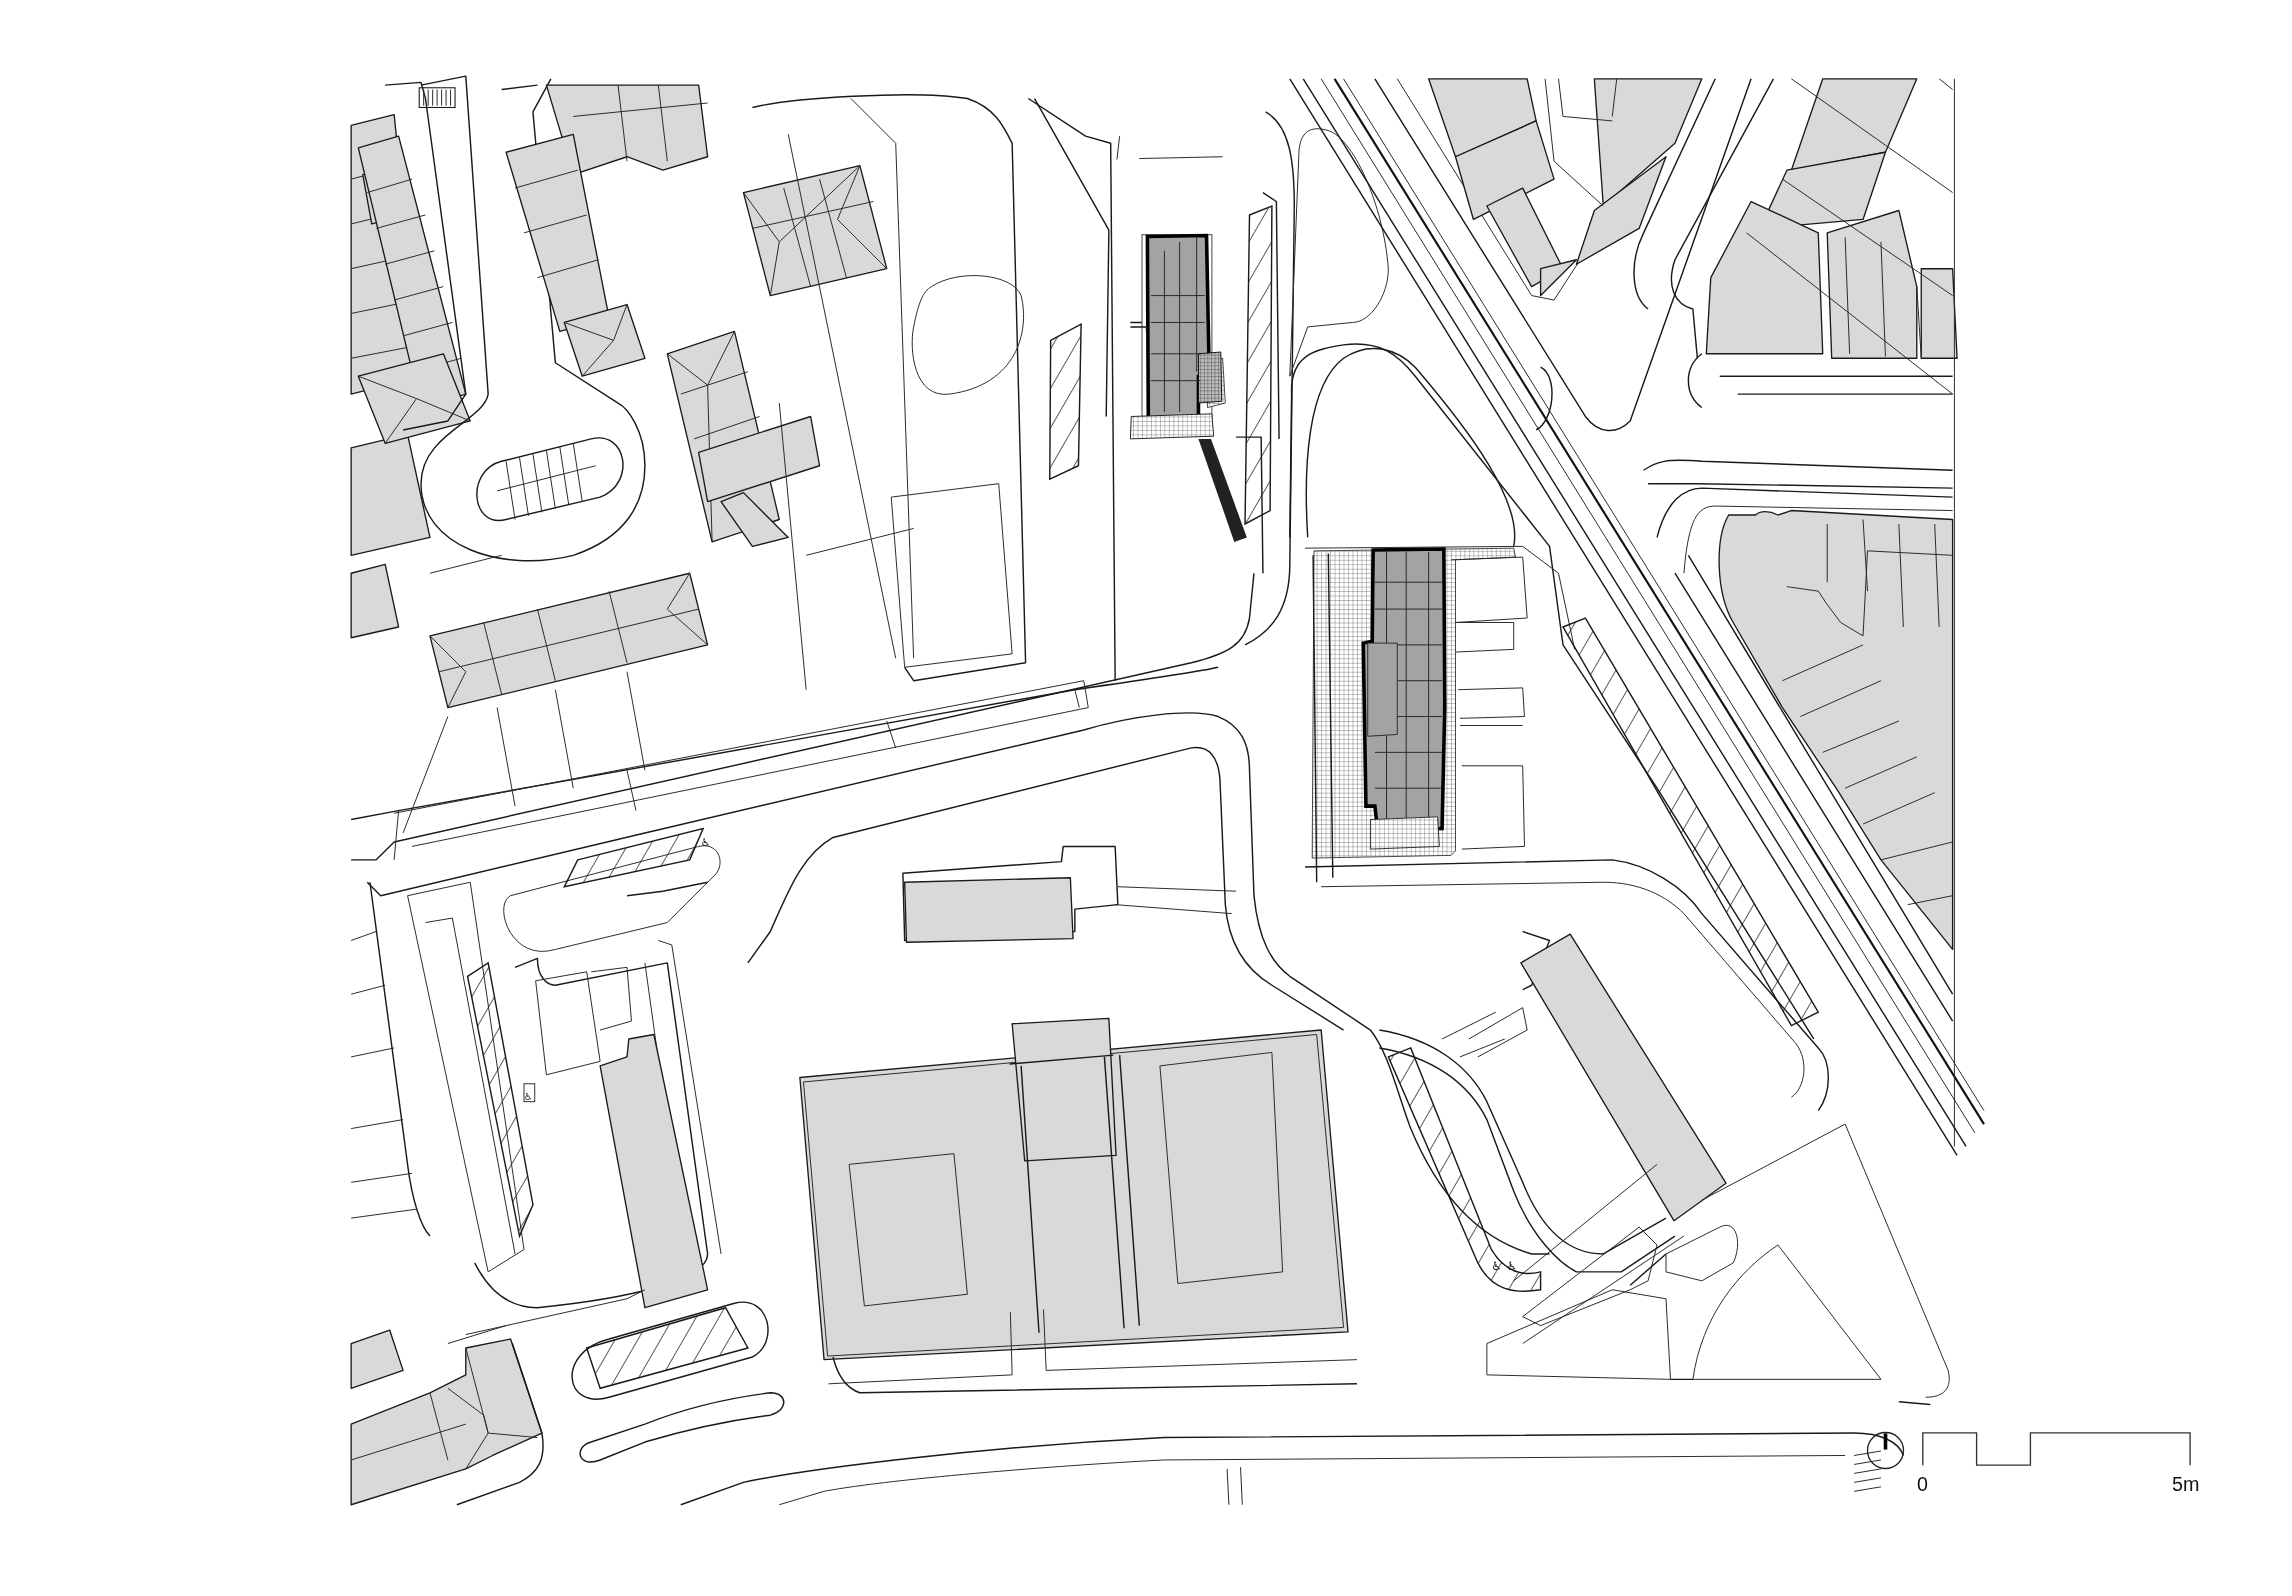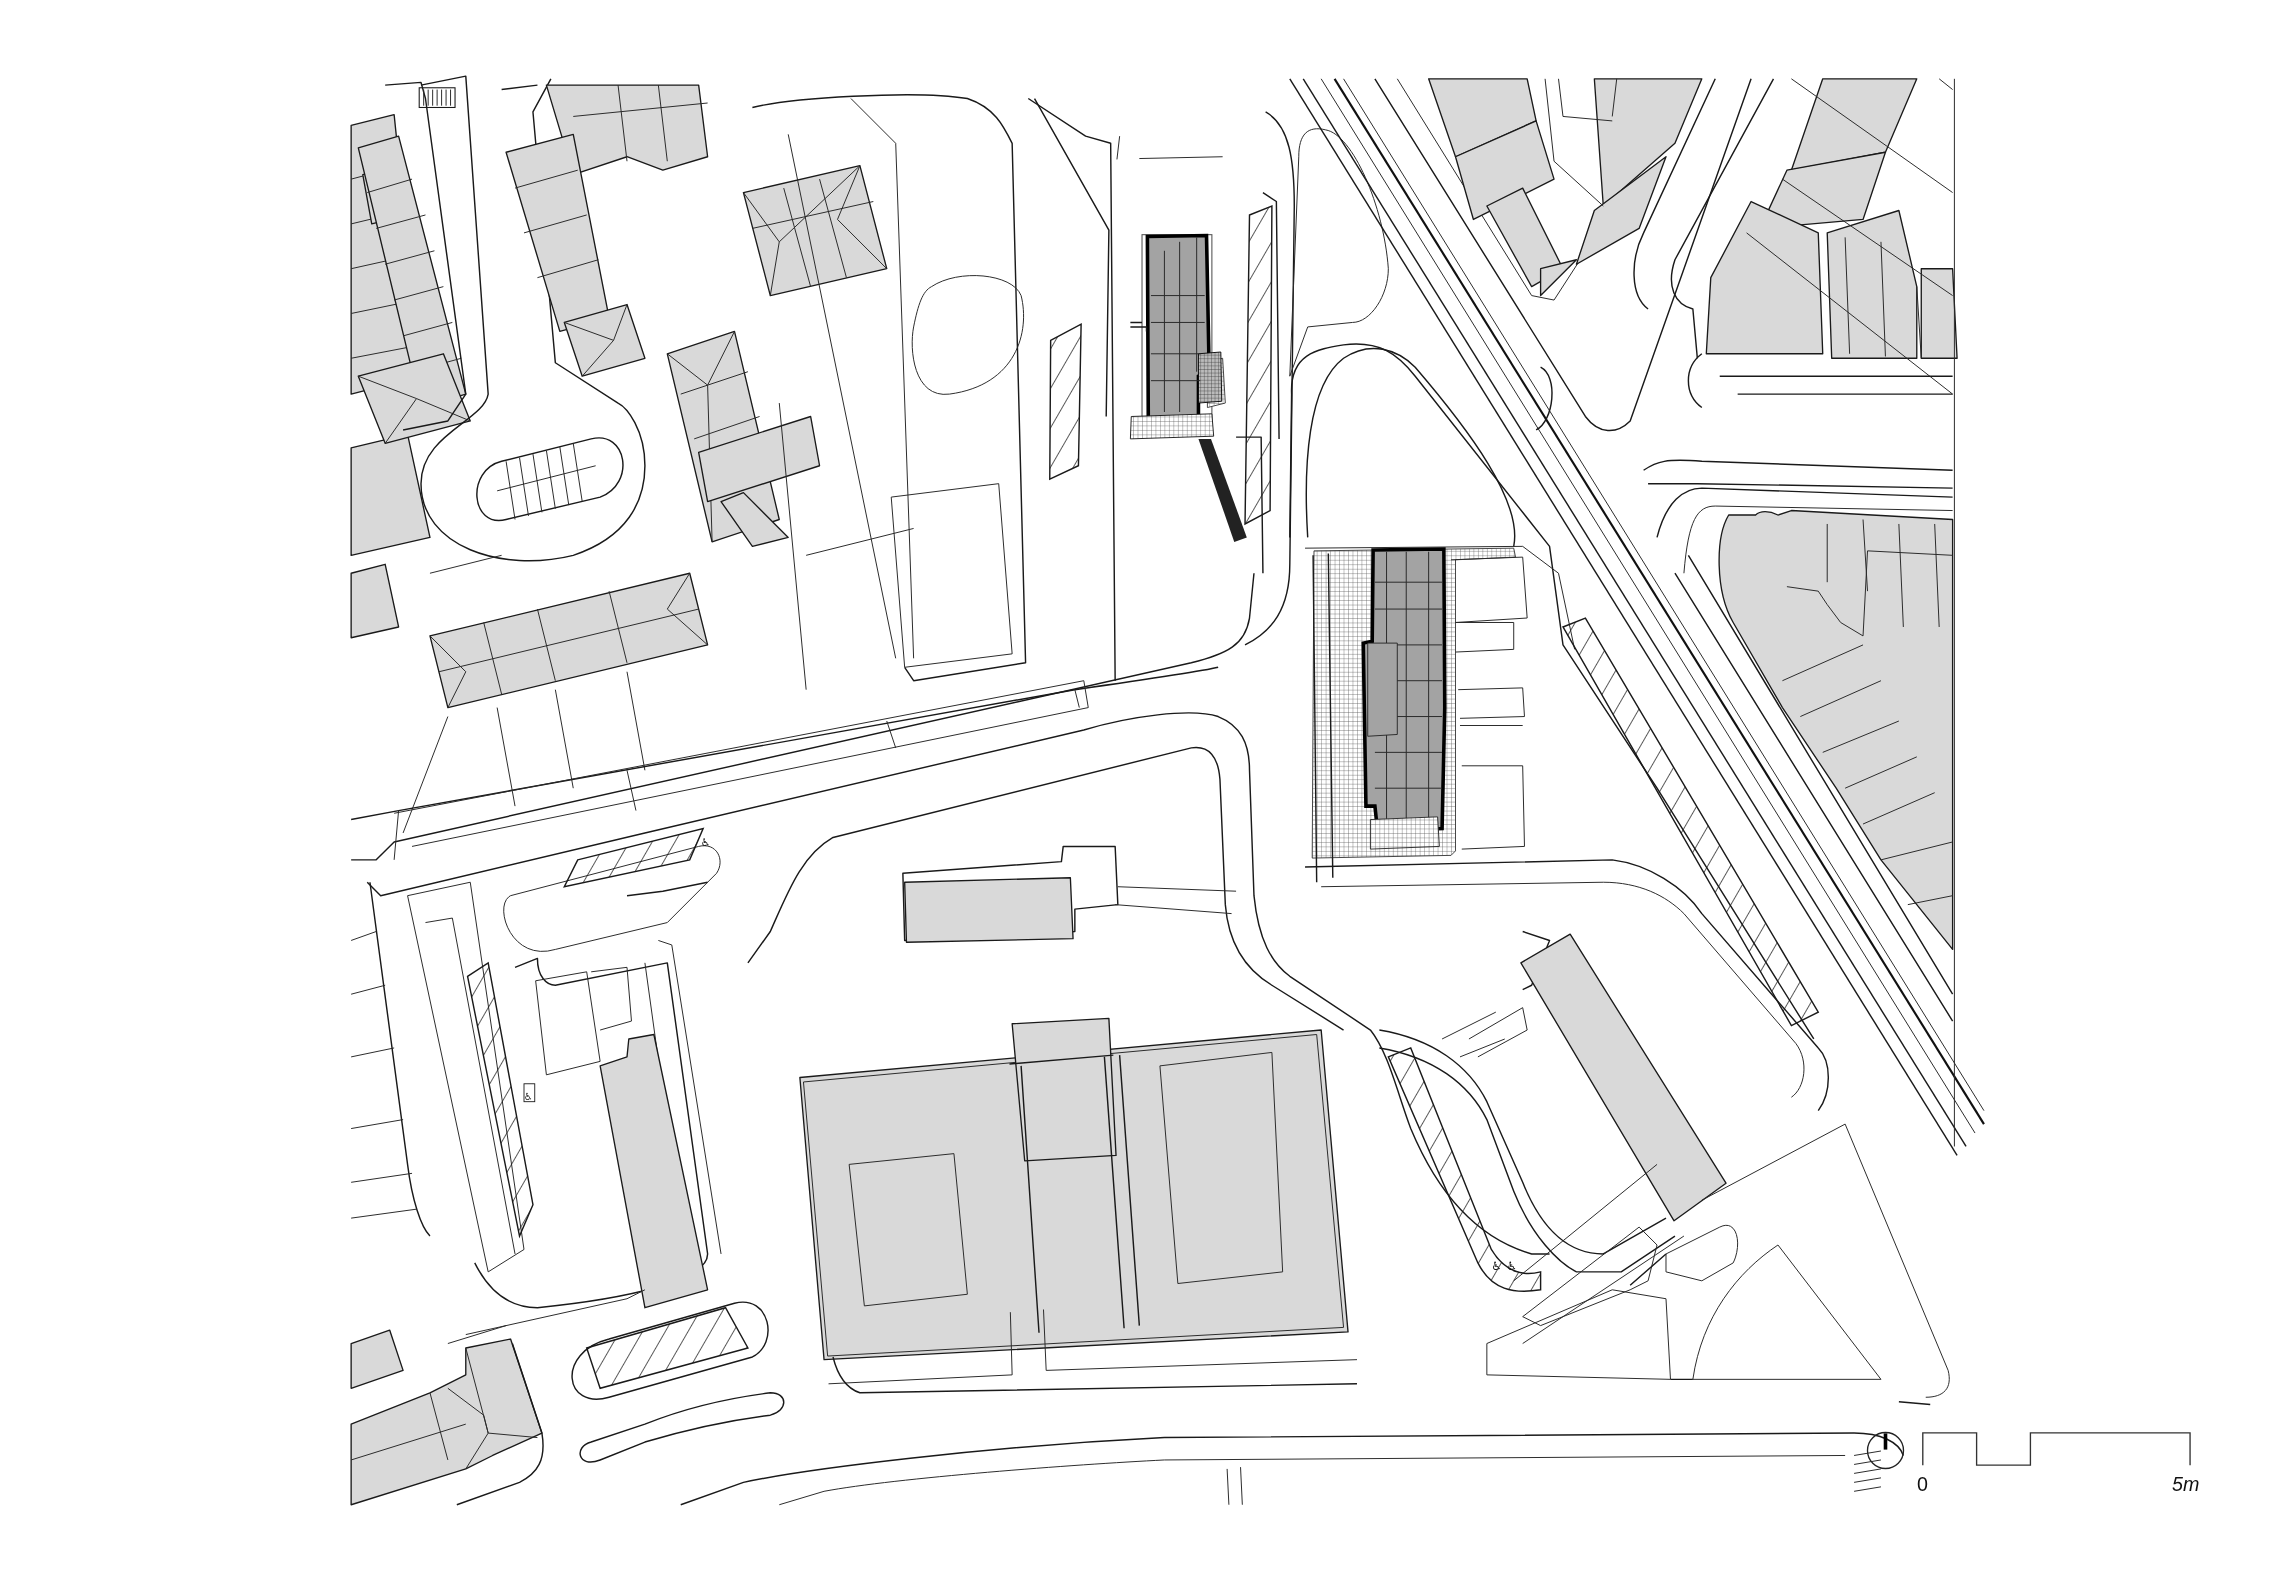--- a/index.html
+++ b/index.html
@@ -264,14 +264,14 @@
   <circle cx="25" cy="25" r="20" fill="none" stroke="#222" stroke-width="1.5"></circle>
   <line x1="25" y1="6" x2="25" y2="24" stroke="#000" stroke-width="4"></line>
 </svg>
 
 <div style="position:absolute;left:1921px;top:1431px;width:287px;height:36px;">
   <svg width="287" height="36" viewBox="0 0 320 40">
     <path d="M2 38 V2 H62 V38 H122 V2 H300 V38" fill="none" stroke="#333" stroke-width="1.5"></path>
   </svg>
 </div>
 <span class="scale-label" style="left:1917px;top:1473px;">0</span>
-<span class="scale-label" style="left:2172px;top:1473px;font-style:italic;">5m</span>
+<span class="scale-label" style="left:2172px;top:1473px;">5m</span>
 
 
 </body></html>

